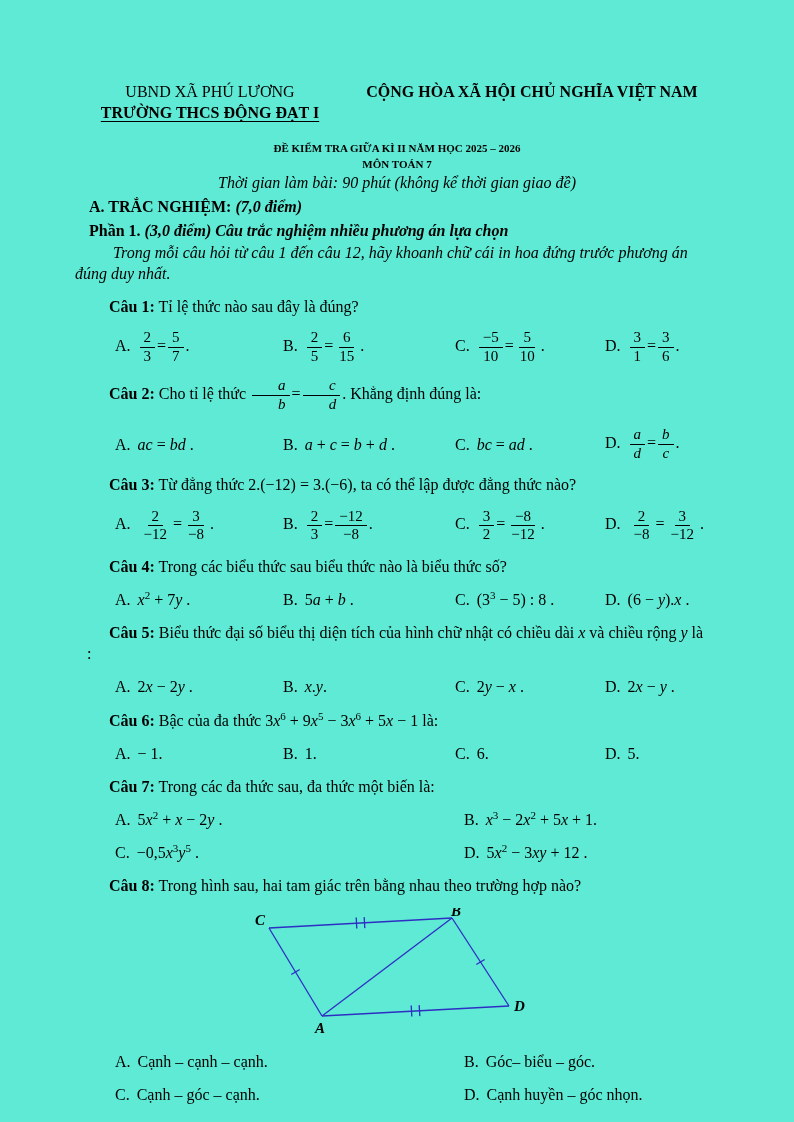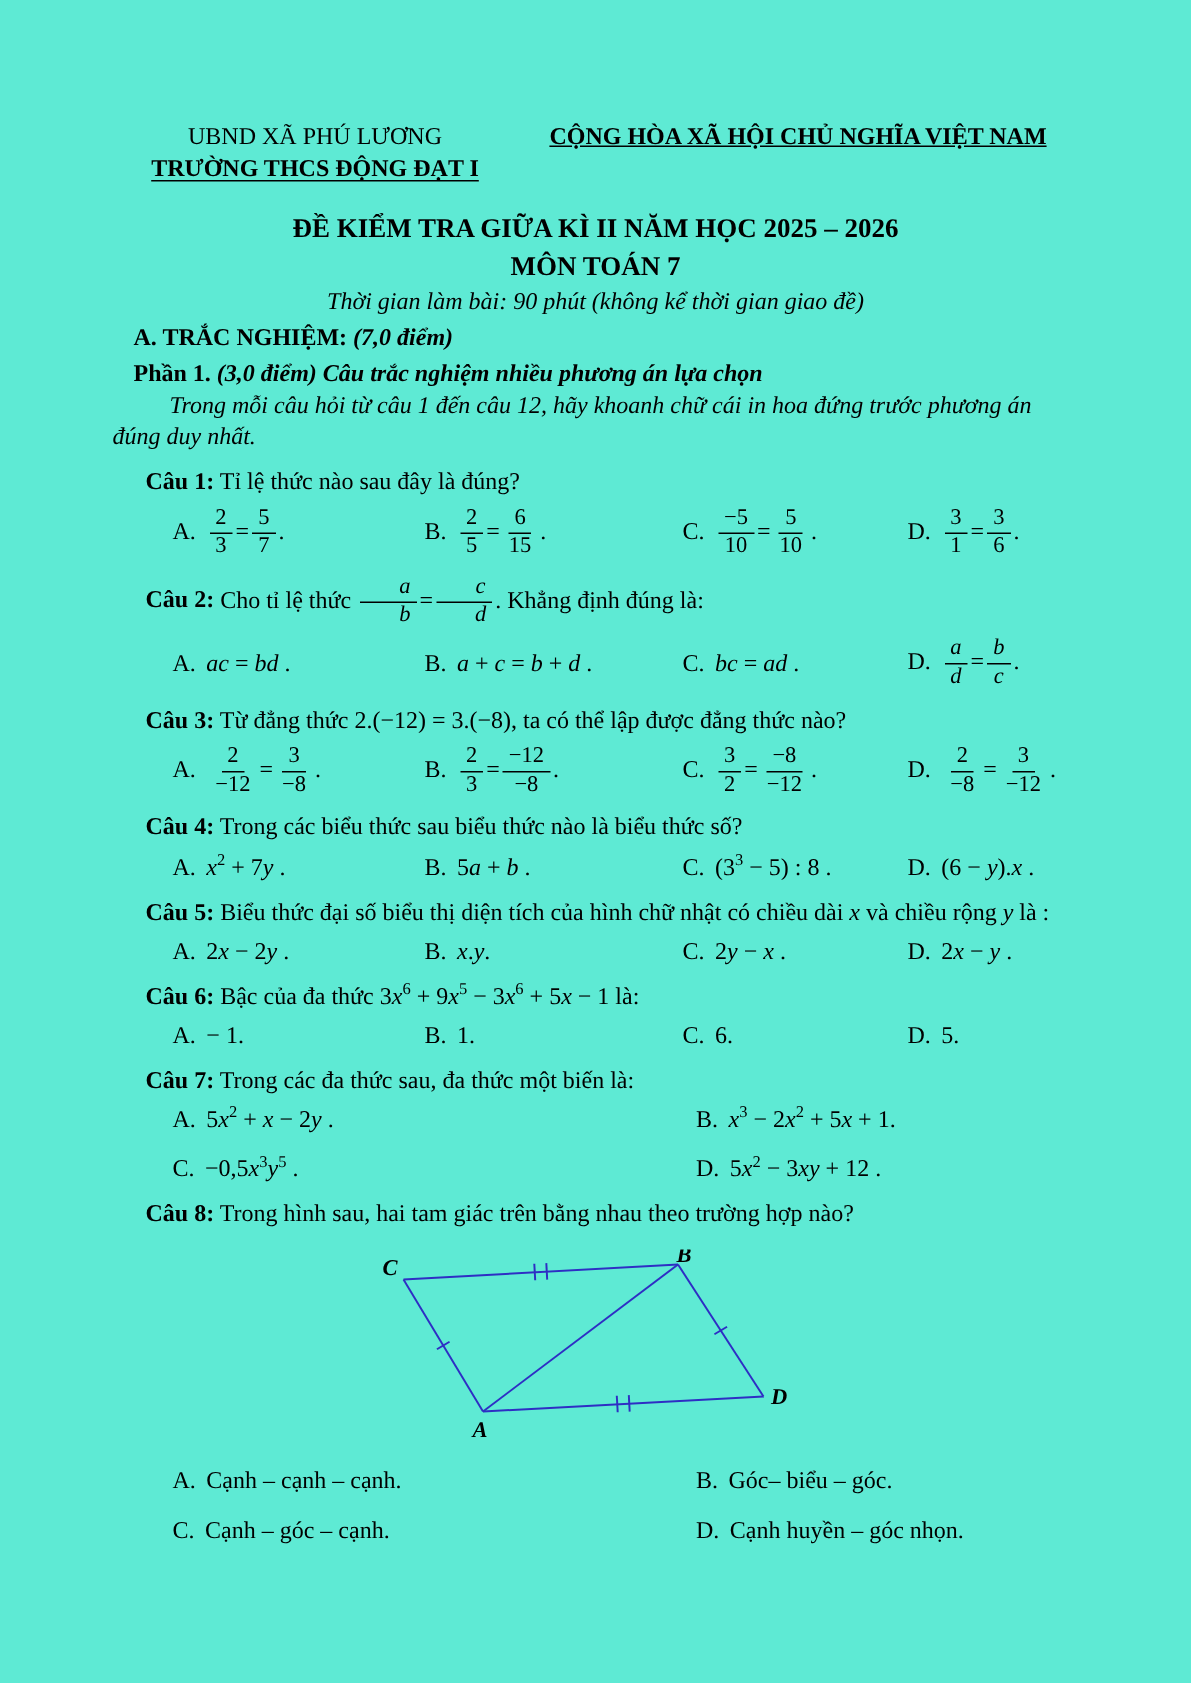--- a/index.html
+++ b/index.html
@@ -10,33 +10,33 @@
     font-family:"Liberation Serif", serif;
     font-size:16px; line-height:1.32; color:#000;
   }
   
   .hdr { display:flex; justify-content:space-between; }
   .hdr-left { width:270px; text-align:center; }
   .hdr-right { flex:1; text-align:center; }
   .hdr-line { margin:0; }
   .b { font-weight:bold; }
   .u { text-decoration:underline; text-underline-offset:3px; }
-  .hdr-right .hdr-line1 { font-size:16px;text-decoration:underline; }
+  .hdr-right .hdr-line1 { font-size:16px; }
   
   .title { text-align:center; margin-top:18px; }
   .title p { margin:1px 0; }
-  .t-exam, .t-subject { font-weight:bold; font-size:18px; }
+  .t-exam, .t-subject { font-weight:bold; font-size:11px; }
   .t-duration { font-style:italic; }
   
   .sec { margin:3px 0 0 14px; }
   .sec-a .bi { font-weight:bold; font-style:italic; }
   .instruction { margin:0; font-style:italic; text-indent:38px; }
   
   .q { margin-top:9px; }
-  .q-line { margin:0; text-indent:22px; }
+  .q-line { margin:12px; text-indent:22px; }
   .q-label { font-weight:bold; }
   .opts { margin:5px 0 0 40px; display:grid; align-items:center; }
   .cols4 { grid-template-columns:168px 172px 150px auto; }
   .cols2 { grid-template-columns:337px auto; row-gap:7px;gap:12px; }
   .opt { white-space:nowrap; }
   .opt-key { margin-right:7px; }
   
   .frac { display:inline-flex; flex-direction:column; align-items:center;
           vertical-align:middle; line-height:1.05; margin:1px 2px; text-align:center; }
   .frac .num { display:block; padding:0 4px 1px 4px; border-bottom:1.3px solid #000; font-size:15px; }
@@ -121,21 +121,21 @@
               <span class="num"><i>a</i></span>
               <span class="den"><i>d</i></span>
             </span>=<span class="frac">
               <span class="num"><i>b</i></span>
               <span class="den"><i>c</i></span>
             </span>.</span></span>
     </div>
   </div>
 
   <div class="q">
-    <p class="q-line"><b class="q-label">Câu 3:</b> <span>Từ đẳng thức 2.(−12) = 3.(−8), ta có thể lập được đẳng thức nào?</span></p>
+    <p class="q-line"><b class="q-label">Câu 3:</b> <span>Từ đẳng thức 2.(−12) = 3.(−6), ta có thể lập được đẳng thức nào?</span></p>
     <div class="opts cols4">
       <span class="opt"><span class="opt-key">A.</span><span class="opt-math"><span class="frac">
               <span class="num">2</span>
               <span class="den">−12</span>
             </span>=<span class="frac">
               <span class="num">3</span>
               <span class="den">−8</span>
             </span>.</span></span>
       <span class="opt"><span class="opt-key">B.</span><span class="opt-math"><span class="frac">
               <span class="num">2</span>

